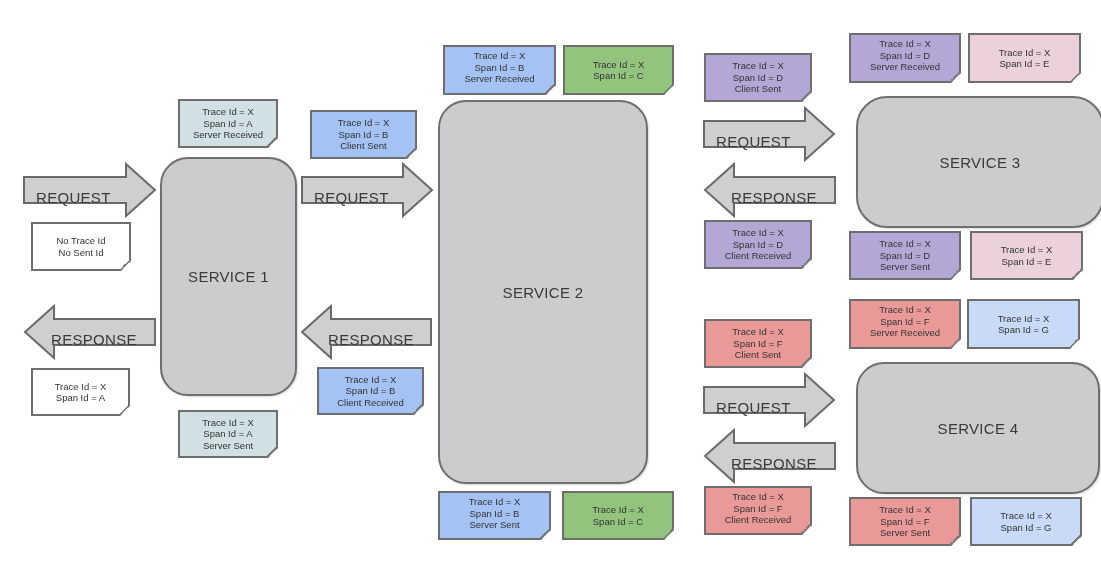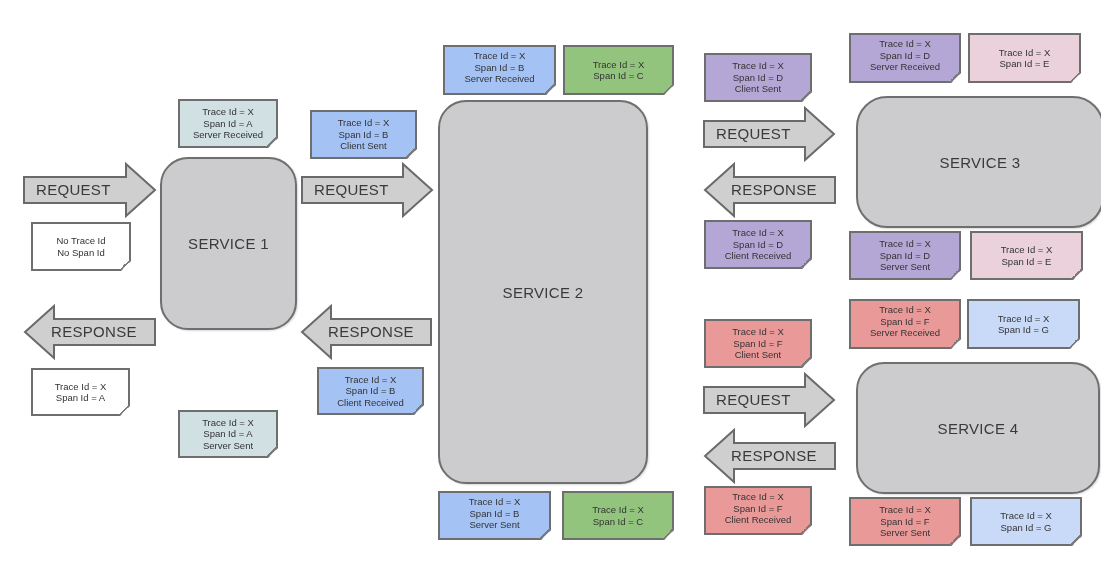--- a/index.html
+++ b/index.html
@@ -22,29 +22,29 @@
   }
   .note .fold {
     position: absolute; right: -1px; bottom: -1px; width: 11px; height: 11px;
     background: linear-gradient(135deg, transparent 50%, #7a7a7a 50%, #7a7a7a 60%, rgba(0,0,0,0.08) 60%);
   }
   .note.top-align { justify-content: flex-start; padding-top: 3px; }
   .note span { display: block; white-space: nowrap; }
   .arrow { position: absolute; }
   .arrow svg { position: absolute; left: 0; top: 0; overflow: visible; }
   .arrow .label {
-    position: absolute; font-size: 15px; color: #3a3a3a; letter-spacing: 0.3px; white-space: nowrap;
+    position: absolute; font-size: 15px; color: #3a3a3a; letter-spacing: 0.3px; white-space: nowrap; margin-top: 8px;
   }
 </style>
 </head>
 <body>
 
 <div id="canvas">
 
-  <div class="service" style="left: 160px; top: 157px; width: 137px; height: 173px; background: rgb(204, 203, 205); border-color: rgb(111, 111, 111); text-align: center;">
+  <div class="service" style="left: 160px; top: 157px; width: 137px; height: 239px; background: rgb(204, 203, 205); border-color: rgb(111, 111, 111); text-align: center;">
     <span>SERVICE 1</span>
   </div>
   <div class="service" style="left: 438px; top: 100px; width: 210px; height: 384px; background: rgb(204, 203, 205); border-color: rgb(111, 111, 111);">
     <span>SERVICE 2</span>
   </div>
   <div class="service" style="left: 856px; top: 96px; width: 248px; height: 132px; background: rgb(204, 203, 205); border-color: rgb(111, 111, 111); border-radius: 31px;">
     <span>SERVICE 3</span>
   </div>
   <div class="service" style="left: 856px; top: 362px; width: 244px; height: 132px; background: rgb(204, 203, 205); border-color: rgb(111, 111, 111); text-align: center;">
     <span>SERVICE 4</span>
@@ -95,21 +95,21 @@
   </div>
   <div class="arrow" style="left:705px;top:430px;width:130px;height:52px;">
       <svg width="130" height="52">
         <polygon points="130,13 29,13 29,0 0,26 29,52 29,39 130,39" fill="#cfcfcf" stroke="#6a6a6a" stroke-width="2" stroke-linejoin="miter"></polygon>
       </svg>
     <span class="label" style="left:26px;top:17px;">RESPONSE</span>
   </div>
 
   <div class="note" style="left: 31px; top: 222px; width: 100px; height: 49px; background: rgb(255, 255, 255);">
       <span>No Trace Id</span>
-      <span>No Span Id</span>
+      <span>No Sent Id</span>
       <div class="fold"></div>
     </div>
   <div class="note" style="left: 31px; top: 368px; width: 99px; height: 48px; background: rgb(255, 255, 255);">
       <span>Trace Id = X</span>
       <span>Span Id = A</span>
       <div class="fold"></div>
     </div>
 
   <div class="note" style="left: 178px; top: 99px; width: 100px; height: 49px; background: rgb(208, 224, 227);">
       <span>Trace Id = X</span>

